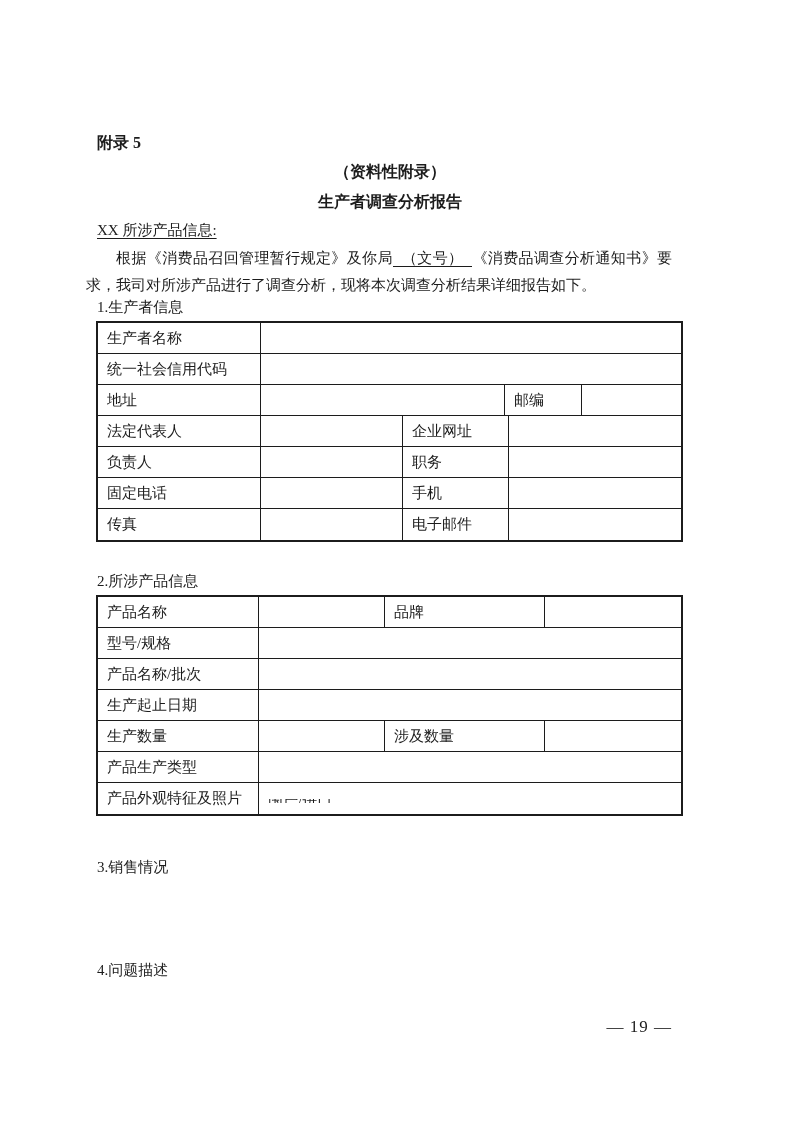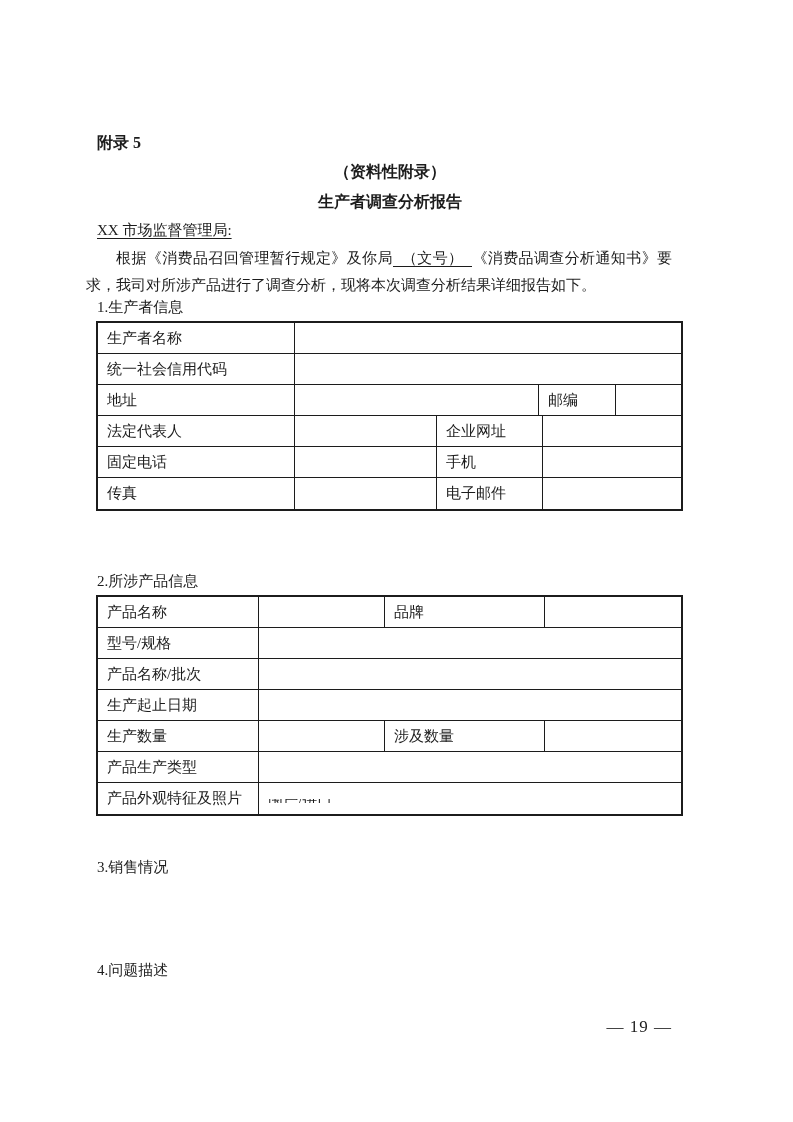--- a/index.html
+++ b/index.html
@@ -73,21 +73,21 @@
     padding: 2px 6px 2px 9px;
     font-size: 15px;
     border-right: 1.6px solid #1c1c1c;
     overflow: hidden;
     white-space: nowrap;
   }
   .td:last-child { border-right: none; margin-top: 47px; }
   .td.grow { flex: 1 1 auto; }
 
   
-  .t1-c1   { width: 197px; }   
+  .t1-c1   { width: 163px; }   
   .t1-addr { width: 244px; }   
   .t1-zip  { width: 77px;  }   
   .t1-v    { width: 142px; }   
   .t1-l2   { width: 106px; }   
 
   
   .t2-c1   { width: 161px; }   
   .t2-v    { width: 126px; }   
   .t2-l2   { width: 160px; }   
 
@@ -101,21 +101,21 @@
 <body>
 
 <div class="page">
 
   <div class="abs appendix-label">附录 5</div>
 
   <div class="abs appendix-note">（资料性附录）</div>
 
   <div class="abs doc-title">生产者调查分析报告</div>
 
-  <div class="abs salutation">XX 市场监督管理局:</div>
+  <div class="abs salutation">XX 所涉产品信息:</div>
 
   <div class="abs intro">
     <span>根据《消费品召回管理暂行规定》及你局</span><span class="blank-underline">（文号）</span><span>《消费品调查分析通知书》要求，我司对所涉产品进行了调查分析，现将本次调查分析结果详细报告如下。</span>
   </div>
 
   <div class="abs section-heading s1">1.生产者信息</div>
 
   <div class="abs tbl tbl-producer">
     <div class="tr">
       <div class="td t1-c1">生产者名称</div>
@@ -131,20 +131,26 @@
       <div class="td t1-zip">邮编</div>
       <div class="td grow"></div>
     </div>
     <div class="tr">
       <div class="td t1-c1">法定代表人</div>
       <div class="td t1-v"></div>
       <div class="td t1-l2">企业网址</div>
       <div class="td grow"></div>
     </div>
     <div class="tr">
+      <div class="td t1-c1">负责人</div>
+      <div class="td t1-v"></div>
+      <div class="td t1-l2">职务</div>
+      <div class="td grow"></div>
+    </div>
+    <div class="tr">
       <div class="td t1-c1">固定电话</div>
       <div class="td t1-v"></div>
       <div class="td t1-l2">手机</div>
       <div class="td grow"></div>
     </div>
     <div class="tr">
       <div class="td t1-c1">传真</div>
       <div class="td t1-v"></div>
       <div class="td t1-l2">电子邮件</div>
       <div class="td grow"></div>

